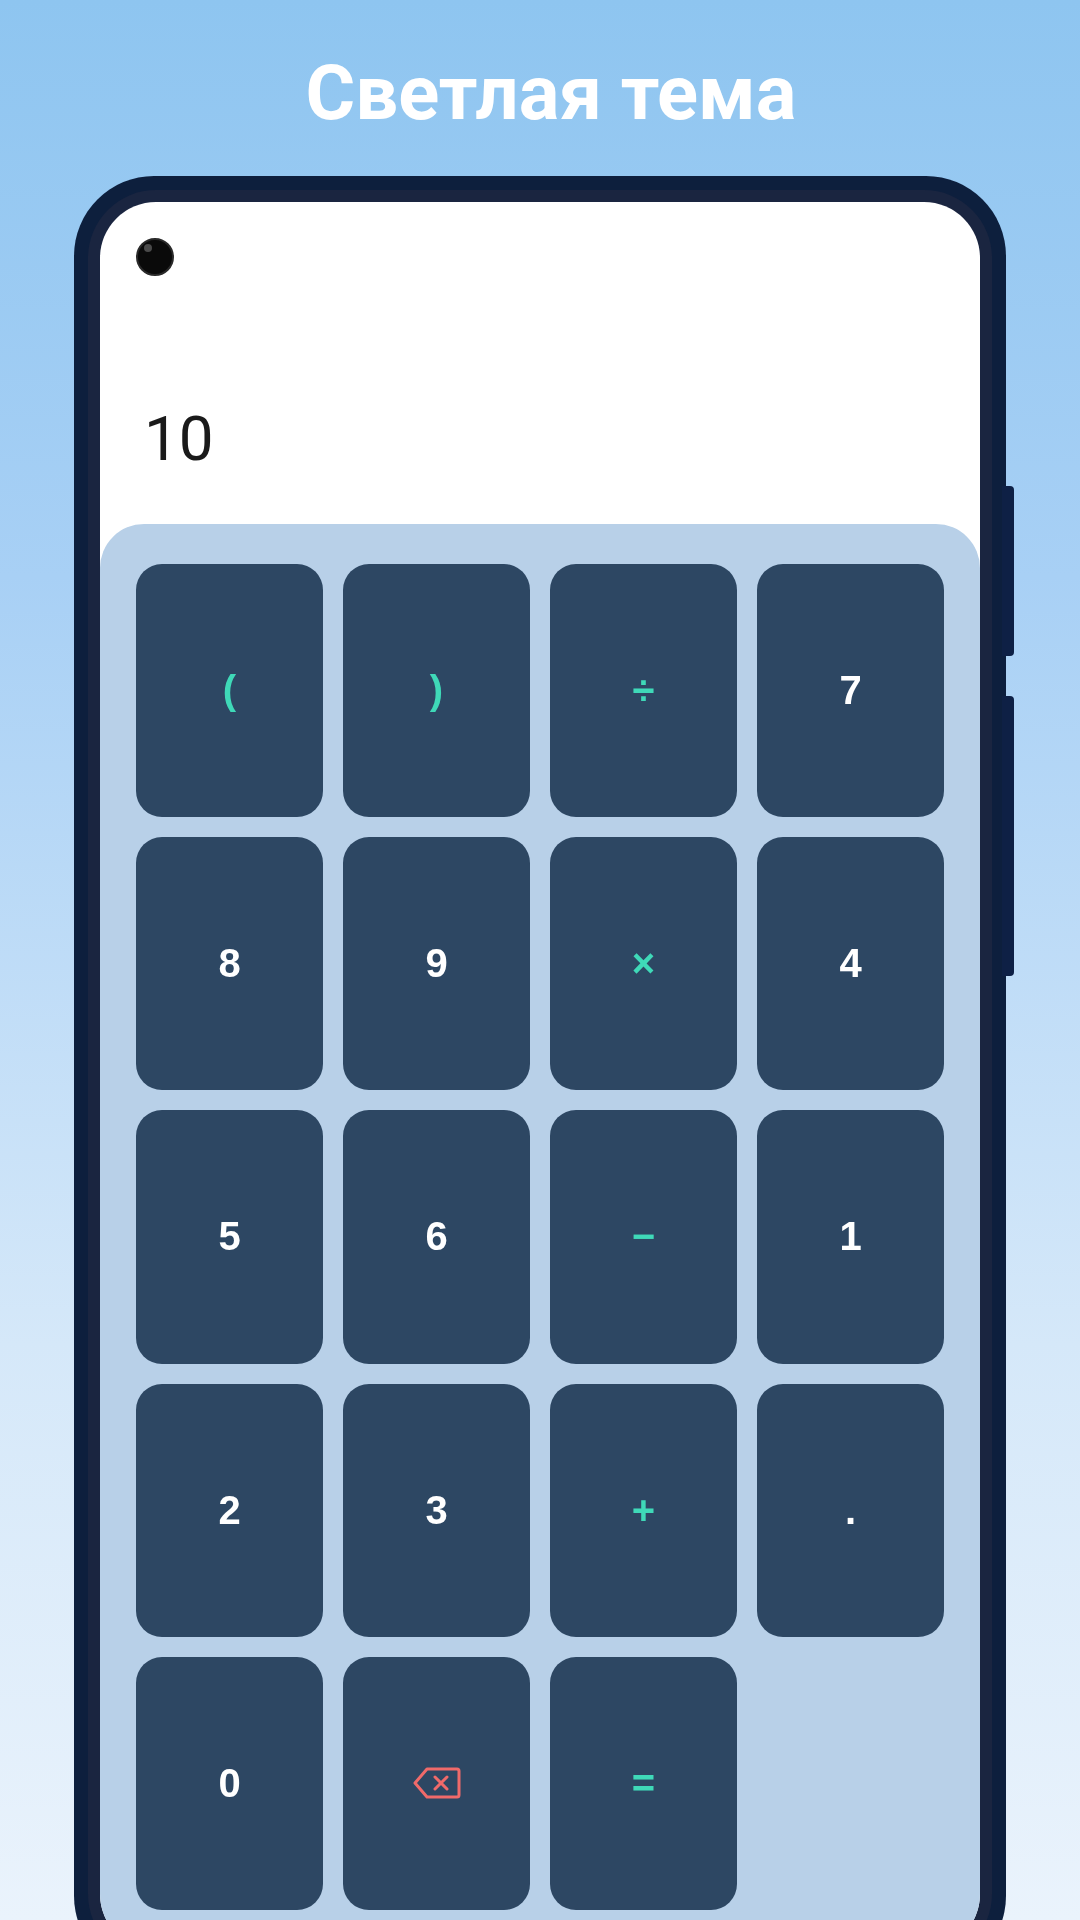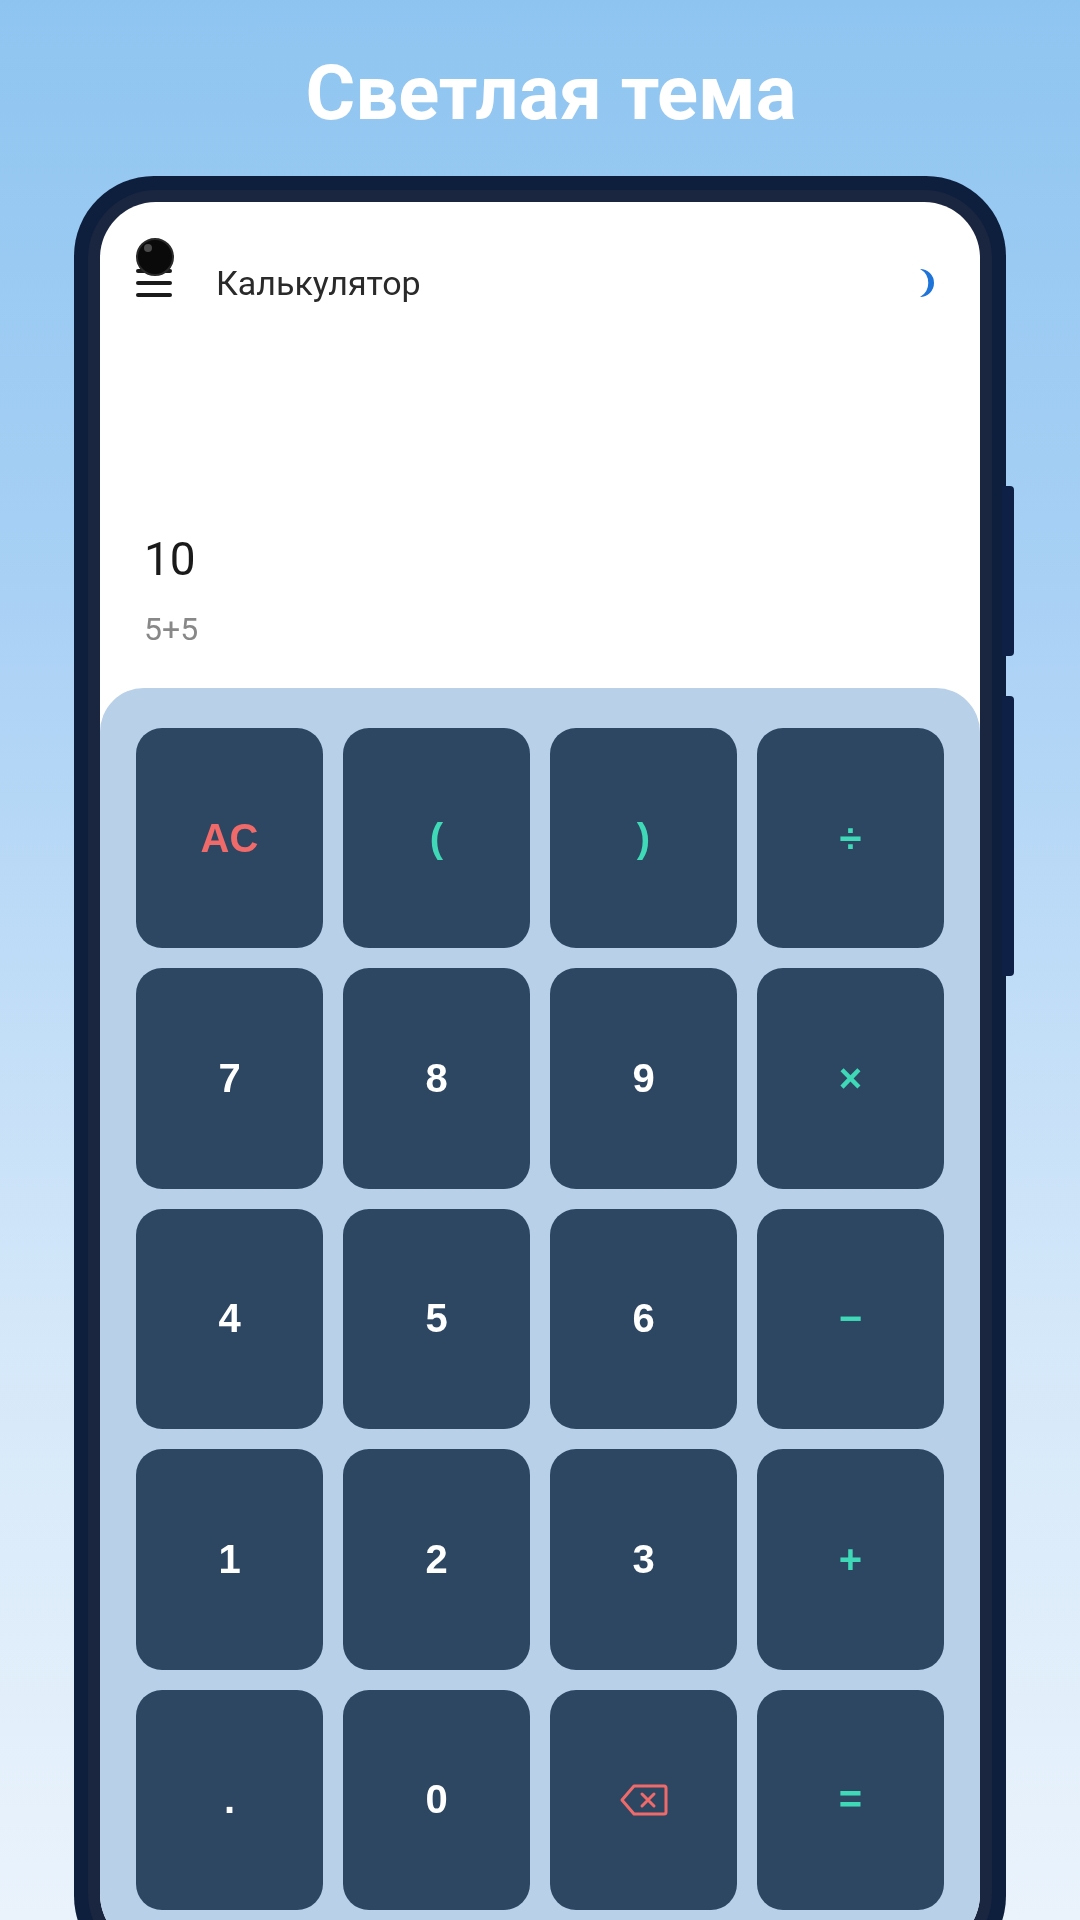--- a/index.html
+++ b/index.html
@@ -108,24 +108,24 @@
       cursor: pointer;
       display: flex;
       align-items: center;
       justify-content: center;
     }
     .display-area {
       flex: 0 0 auto;
       padding: 200px 44px 40px 44px;
     }
     .result-display {
-      font-size: 46px;
+      font-size: 62px;
       color: #1a1a1a;
       font-weight: 400;
-      margin-bottom: 24px;
+      margin-bottom: 9px;
     }
     .expression-display {
       font-size: 32px;
       color: #888;
       font-weight: 400;
     }
     .keypad-panel {
       flex: 1;
       background: #b8d0e8;
       border-radius: 44px 44px 0 0;
@@ -158,41 +158,26 @@
 
 <div class="phone-frame">
   <div class="side-button side-btn-1"></div>
   <div class="side-button side-btn-2"></div>
   <div class="phone-inner">
     <div class="phone-screen">
       <div class="camera-hole">
           <div class="camera-glint"></div>
         </div>
 
-      <div class="app-header">
-        <div class="menu-icon">
-          <span></span>
-            <span></span>
-            <span></span>
-        </div>
-        <div class="app-title">Калькулятор</div>
-        <div class="theme-toggle">
-          <svg width="28" height="32" viewBox="0 0 28 32">
-            <path d="M 8 2 A 16 16 0 0 1 8 30 A 12 12 0 0 0 8 2 Z" fill="#1e74d8"></path>
-          </svg>
-        </div>
-      </div>
 
       <div class="display-area">
         <div class="result-display">10</div>
-        <div class="expression-display">5+5</div>
       </div>
 
       <div class="keypad-panel">
-        <button class="calc-btn danger">AC</button>
         <button class="calc-btn accent">(</button>
         <button class="calc-btn accent">)</button>
         <button class="calc-btn accent">÷</button>
 
         <button class="calc-btn">7</button>
         <button class="calc-btn">8</button>
         <button class="calc-btn">9</button>
         <button class="calc-btn accent">×</button>
 
         <button class="calc-btn">4</button>

